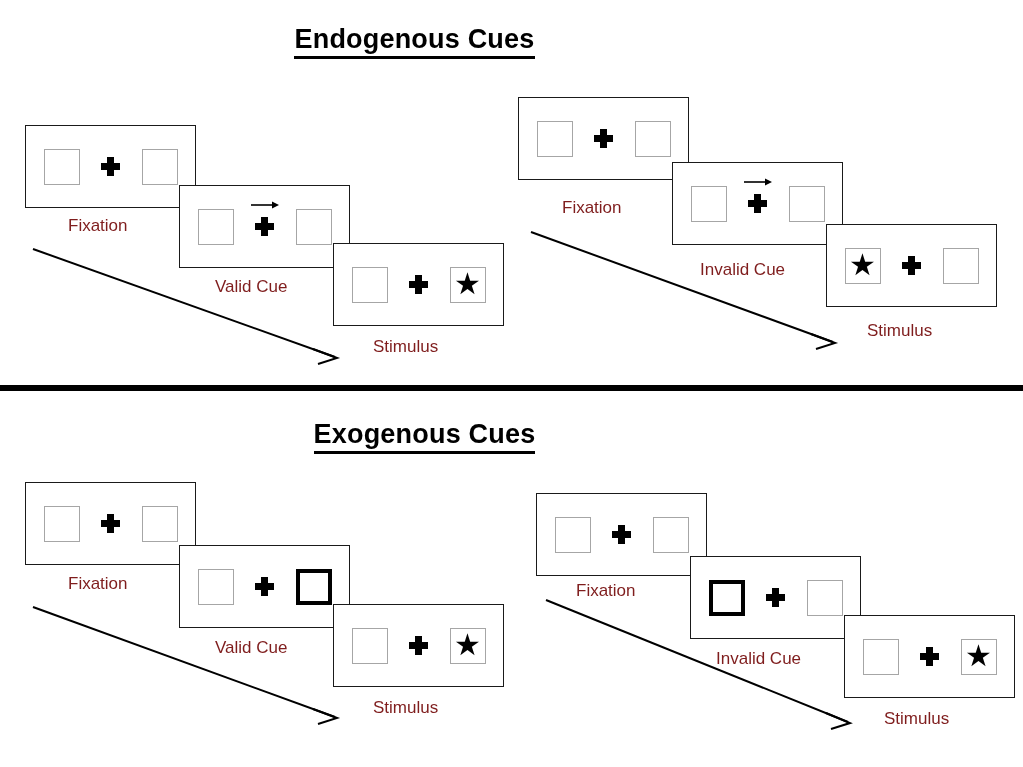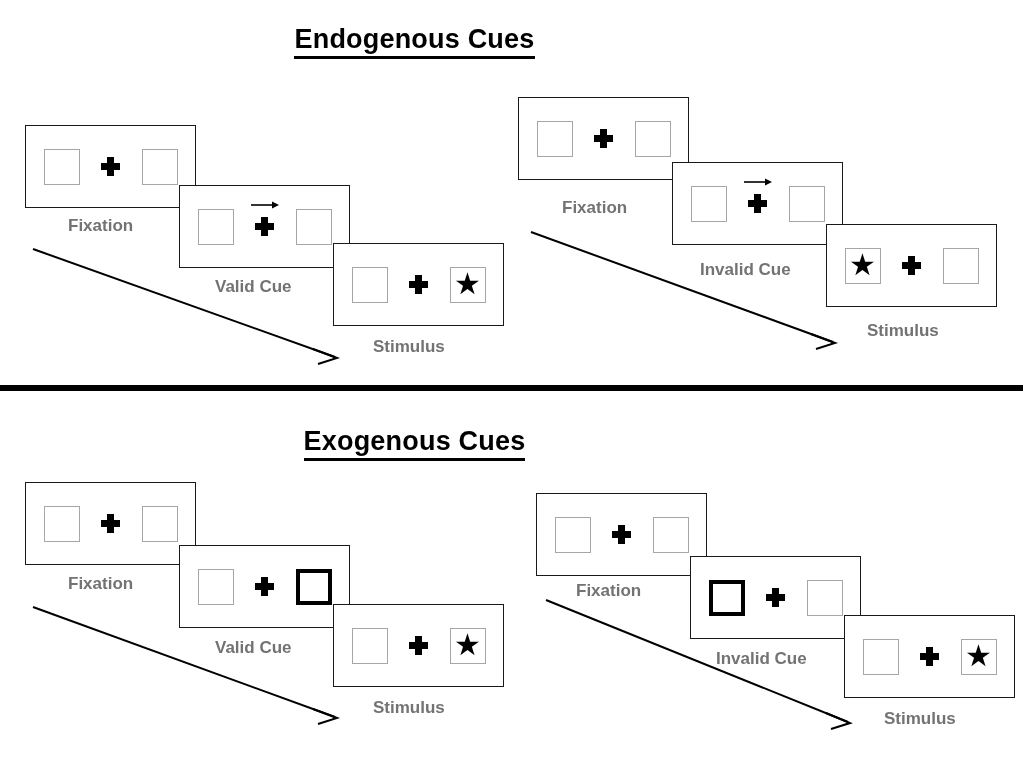--- a/index.html
+++ b/index.html
@@ -112,22 +112,22 @@
     top: -17px;
     left: 50%;
     transform: translateX(-50%);
     width: 30px;
     height: 10px;
   }
   
   .panel-label {
     position: absolute;
     font-size: 17px;
-    font-weight: bold;
-    color: #737373;
+    font-weight: normal;
+    color: #7f1d1d;
     white-space: nowrap;
     z-index: 3;
   }
   
   .flow-arrow {
     position: absolute;
     z-index: 1;
   }
 </style>
 </head>
@@ -225,21 +225,21 @@
       <div class="box"></div>
     </div>
   </div>
   <div class="panel-label" style="left:867px;top:321px;">Stimulus</div>
 </div>
 
 <div class="divider" style="top:385px;"></div>
 
 <div class="section" style="top:388px;height:379px;">
 
-  <div class="section-title" style="top:38px;">
+  <div class="section-title" style="top:31px;padding-left:10px;">
     <span>Exogenous Cues</span>
   </div>
 
   <svg class="flow-arrow" style="left:30px;top:215px;" width="320" height="122" viewBox="0 0 320 122">
     <line x1="3" y1="4" x2="305" y2="114" stroke="#000000" stroke-width="2"></line>
     <polyline points="283,106 307,115 288,121" fill="none" stroke="#000000" stroke-width="2"></polyline>
   </svg>
 
   <div class="panel" style="left:25px;top:94px;width:171px;height:83px;">
     <div class="panel-inner">

